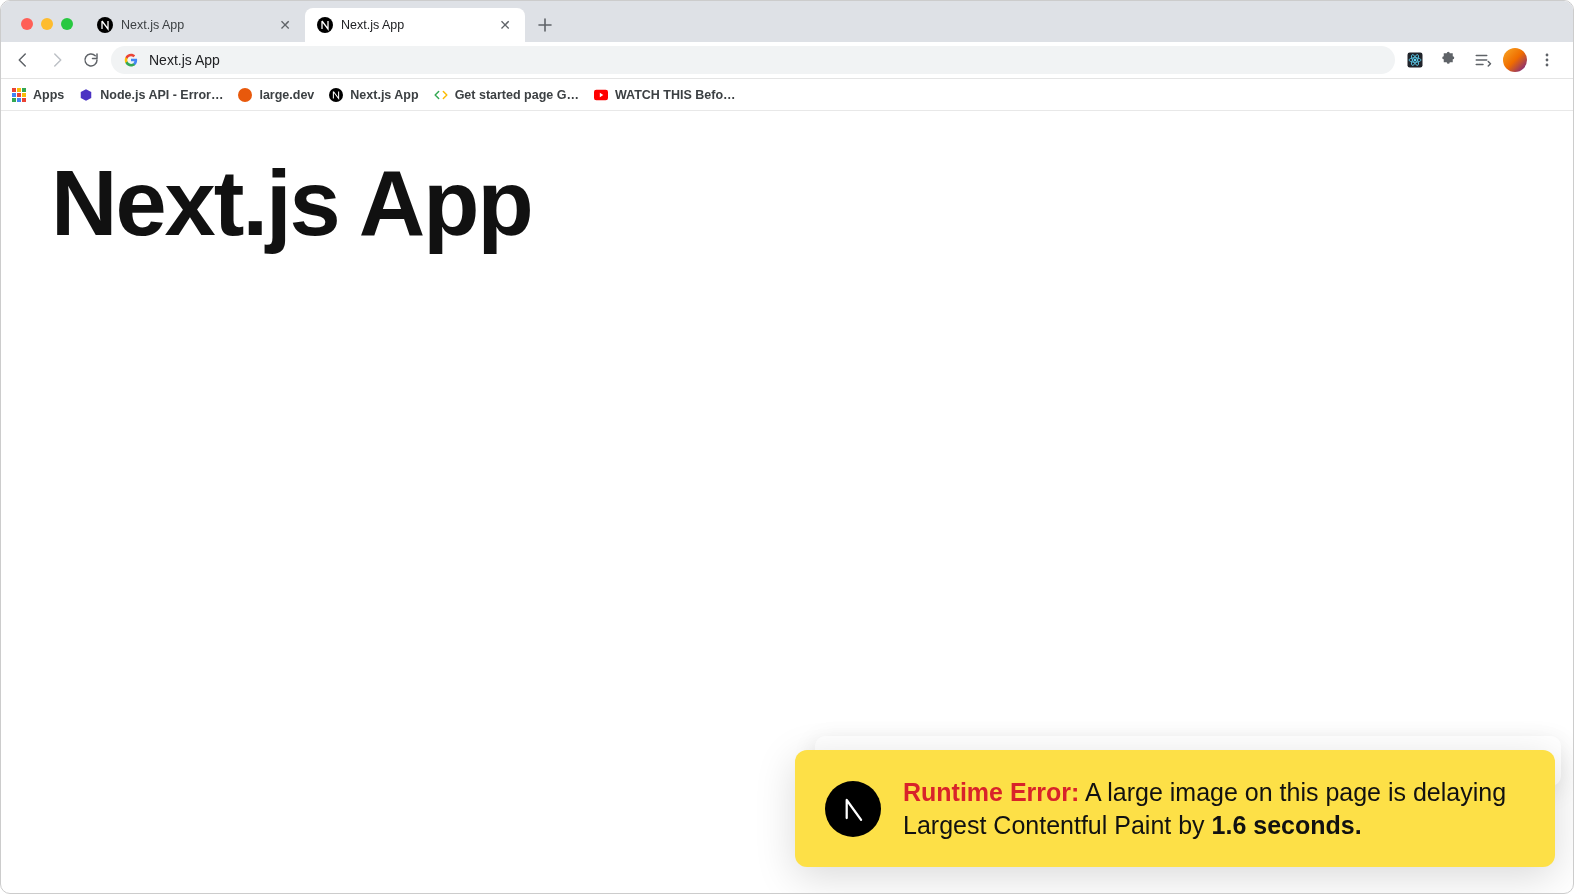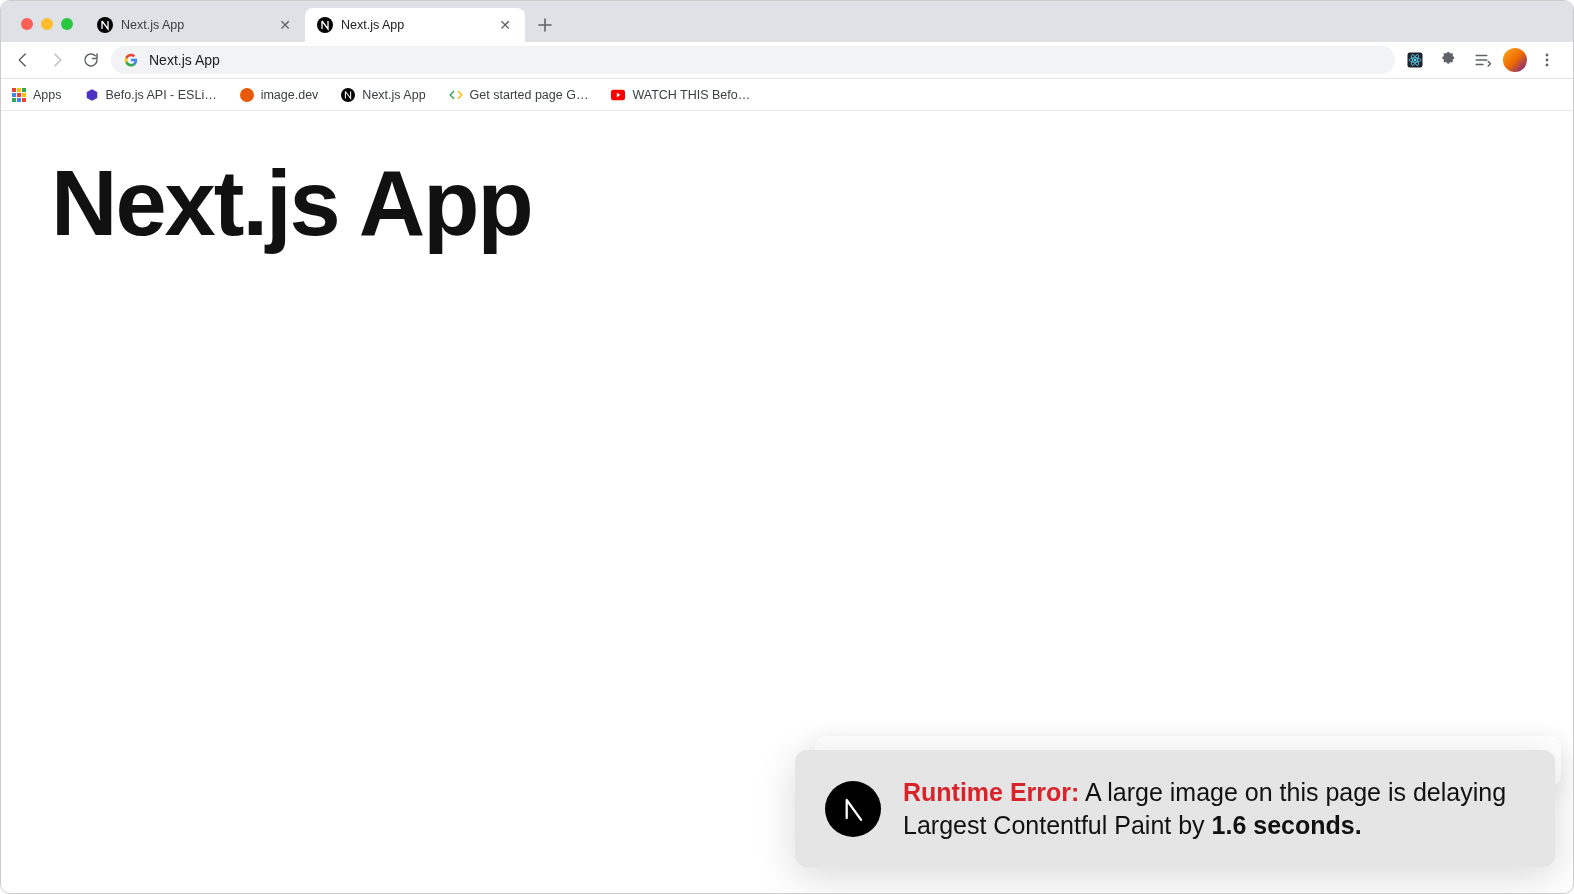--- a/index.html
+++ b/index.html
@@ -84,24 +84,25 @@
     .avatar {
       width: 24px; height:24px; border-radius:50%;
       background: linear-gradient(135deg,#f9a825,#ef6c00,#6a1b9a);
     }
     .bookmarks {
       height: 32px;
       background:#fff;
       border-bottom:1px solid #e8e8e8;
       display:flex;
       align-items:center;
-      gap: 22px;
+      gap: 14px;
       padding: 0 10px;
       font-size: 12.5px;
       color:#3c4043;
+      font-weight:bold;
     }
     .bm {
       display:flex; align-items:center; gap:6px; cursor:pointer;
     }
     .bm-icon { width:16px; height:16px; display:flex; align-items:center; justify-content:center; }
     .apps-grid {
       display:grid; grid-template-columns: repeat(3,4px); grid-template-rows:repeat(3,4px); gap:1px;
     }
     .apps-grid span { width:4px; height:4px; }
     
@@ -124,21 +125,21 @@
     .toast-back {
       position:absolute;
       top:-14px; left:20px; right:-6px;
       height: 50px;
       background:#fff;
       border-radius:10px;
       box-shadow: 0 6px 24px rgba(0,0,0,0.10);
     }
     .toast {
       position: relative;
-      background:#e5e5e5;
+      background:#fde047;
       border-radius:12px;
       box-shadow: 0 10px 40px rgba(0,0,0,0.15);
       padding: 26px 30px;
       display:flex;
       gap: 22px;
       align-items:center;
     }
     .toast-logo {
       width:56px; height:56px; border-radius:50%; background:#000; display:flex; align-items:center; justify-content:center; flex-shrink:0;
     }
@@ -260,29 +261,29 @@
       </span>
     </span>
     <span>Apps</span>
   </div>
   <div class="bm">
     <span class="bm-icon">
       <svg width="14" height="14" viewBox="0 0 24 24">
           <polygon points="12,2 21,7 21,17 12,22 3,17 3,7" fill="#4b32c3"></polygon>
         </svg>
     </span>
-    <span>Befo.js API - ESLi…</span>
+    <span>Node.js API - Error…</span>
   </div>
   <div class="bm">
     <span class="bm-icon">
       <svg width="14" height="14" viewBox="0 0 14 14">
           <circle cx="7" cy="7" r="7" fill="#e8590c"></circle>
         </svg>
     </span>
-    <span>image.dev</span>
+    <span>large.dev</span>
   </div>
   <div class="bm">
     <span class="bm-icon">
       <svg width="14" height="14" viewBox="0 0 16 16">
           <circle cx="8" cy="8" r="8" fill="#000"></circle>
           <path d="M5 4v8M5 4l6 8V4" stroke="#fff" stroke-width="1.2" fill="none"></path>
         </svg>
     </span>
     <span>Next.js App</span>
   </div>

